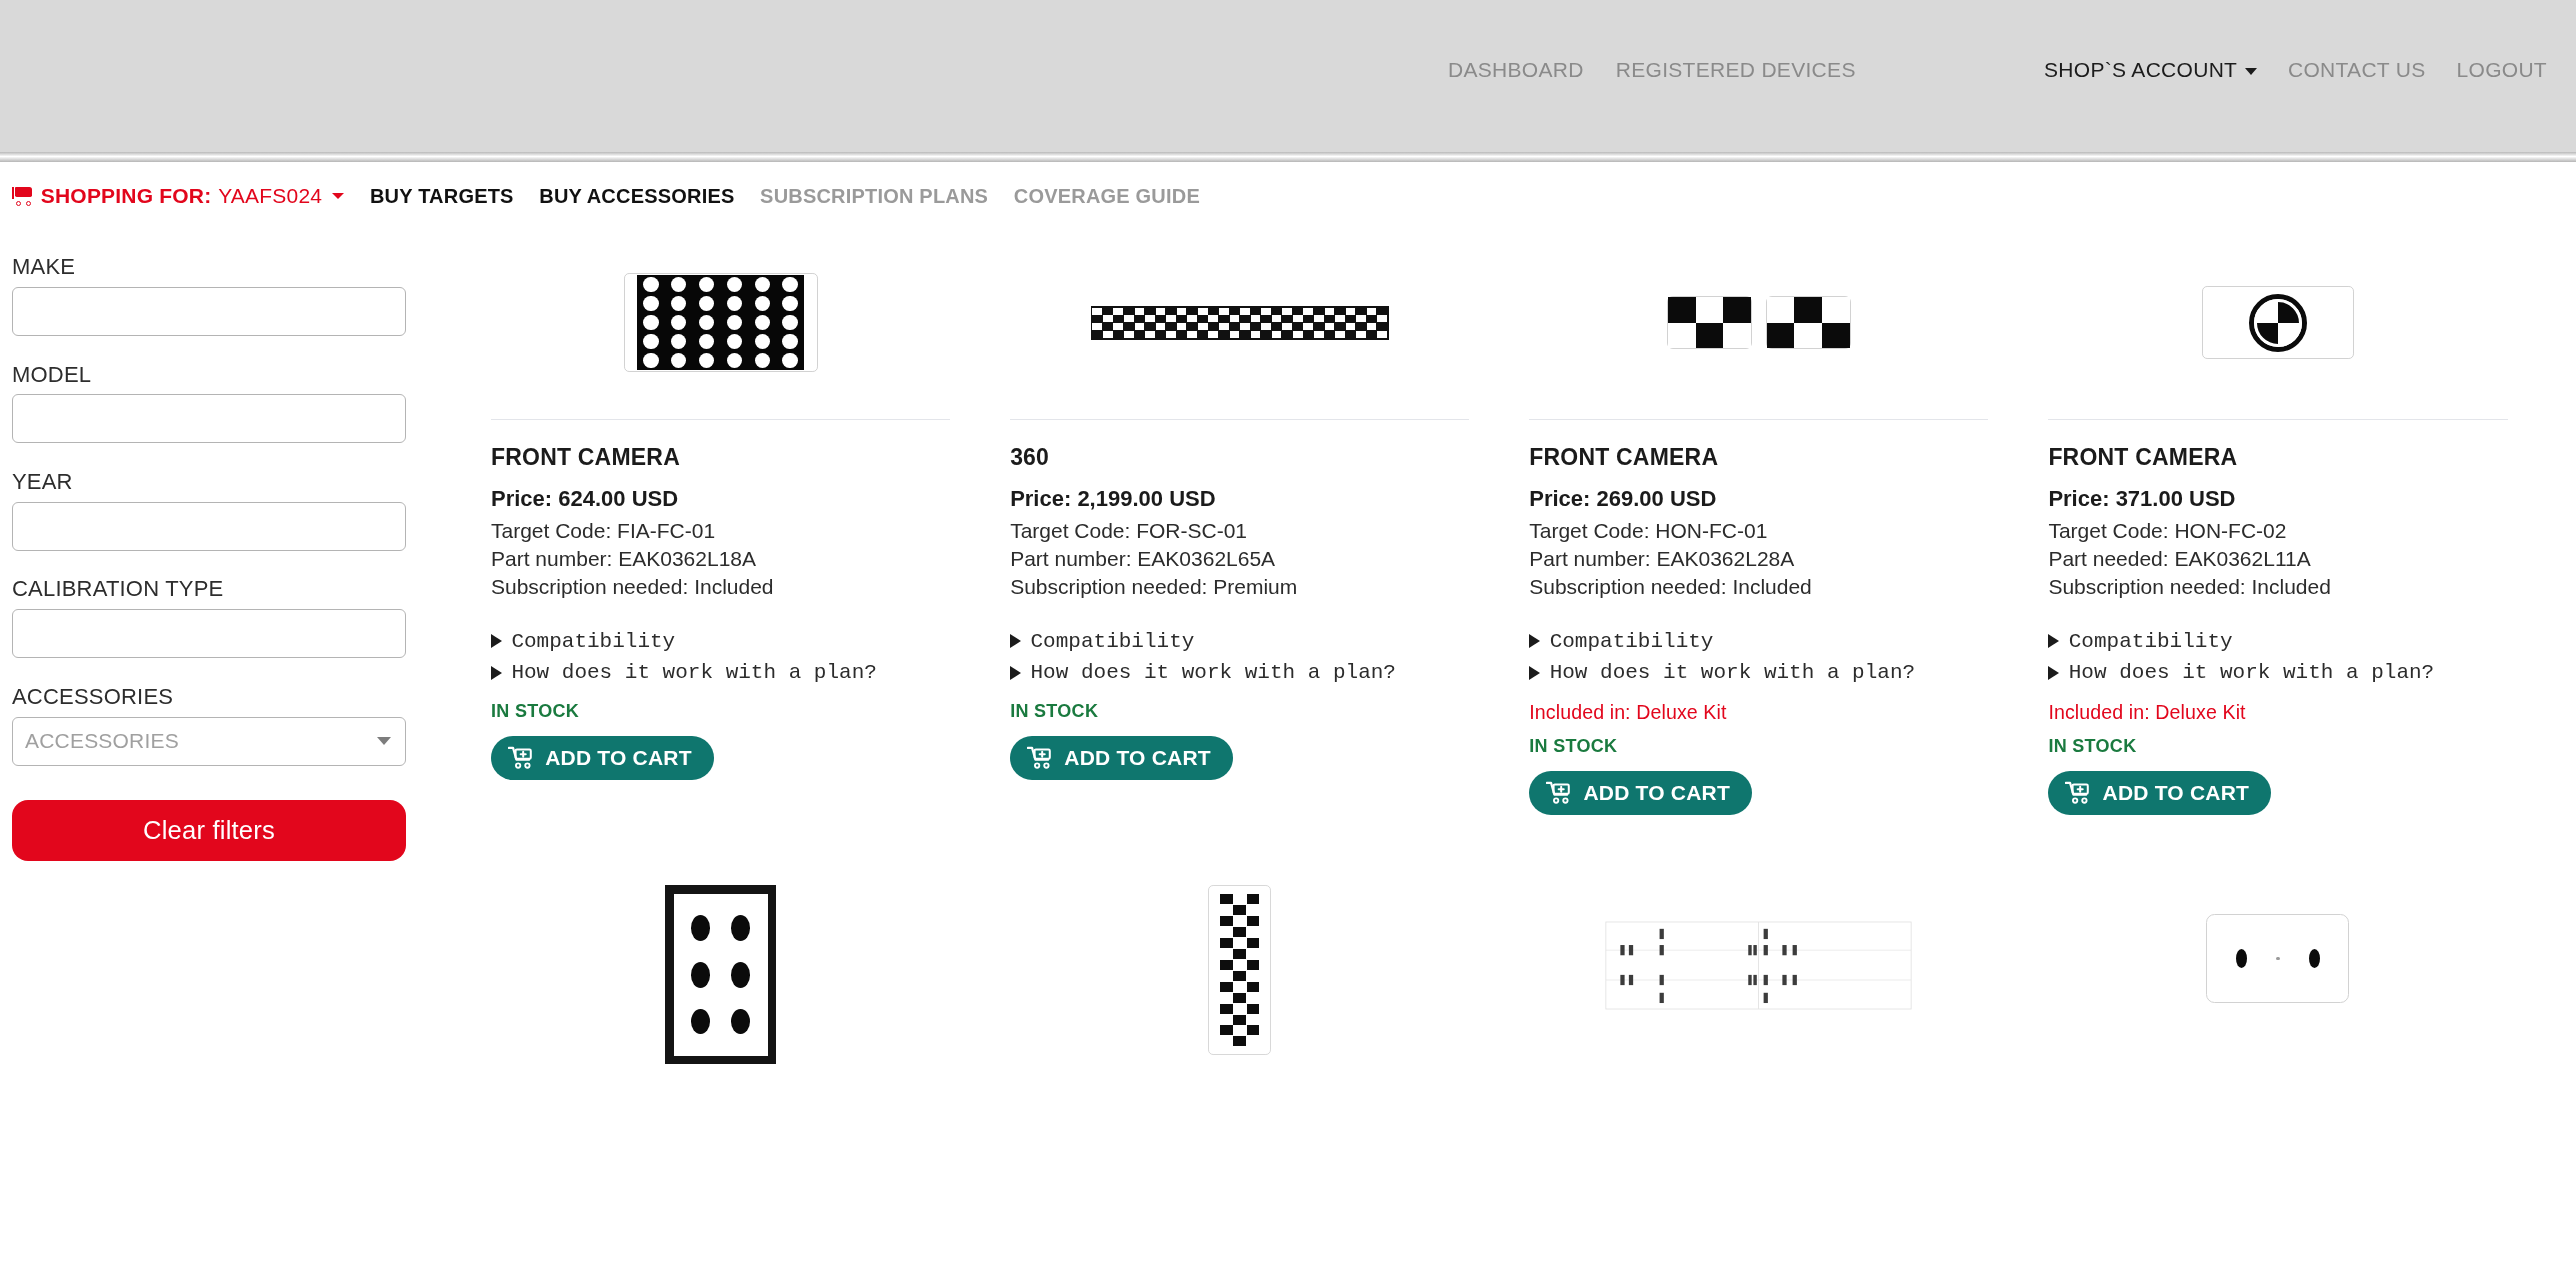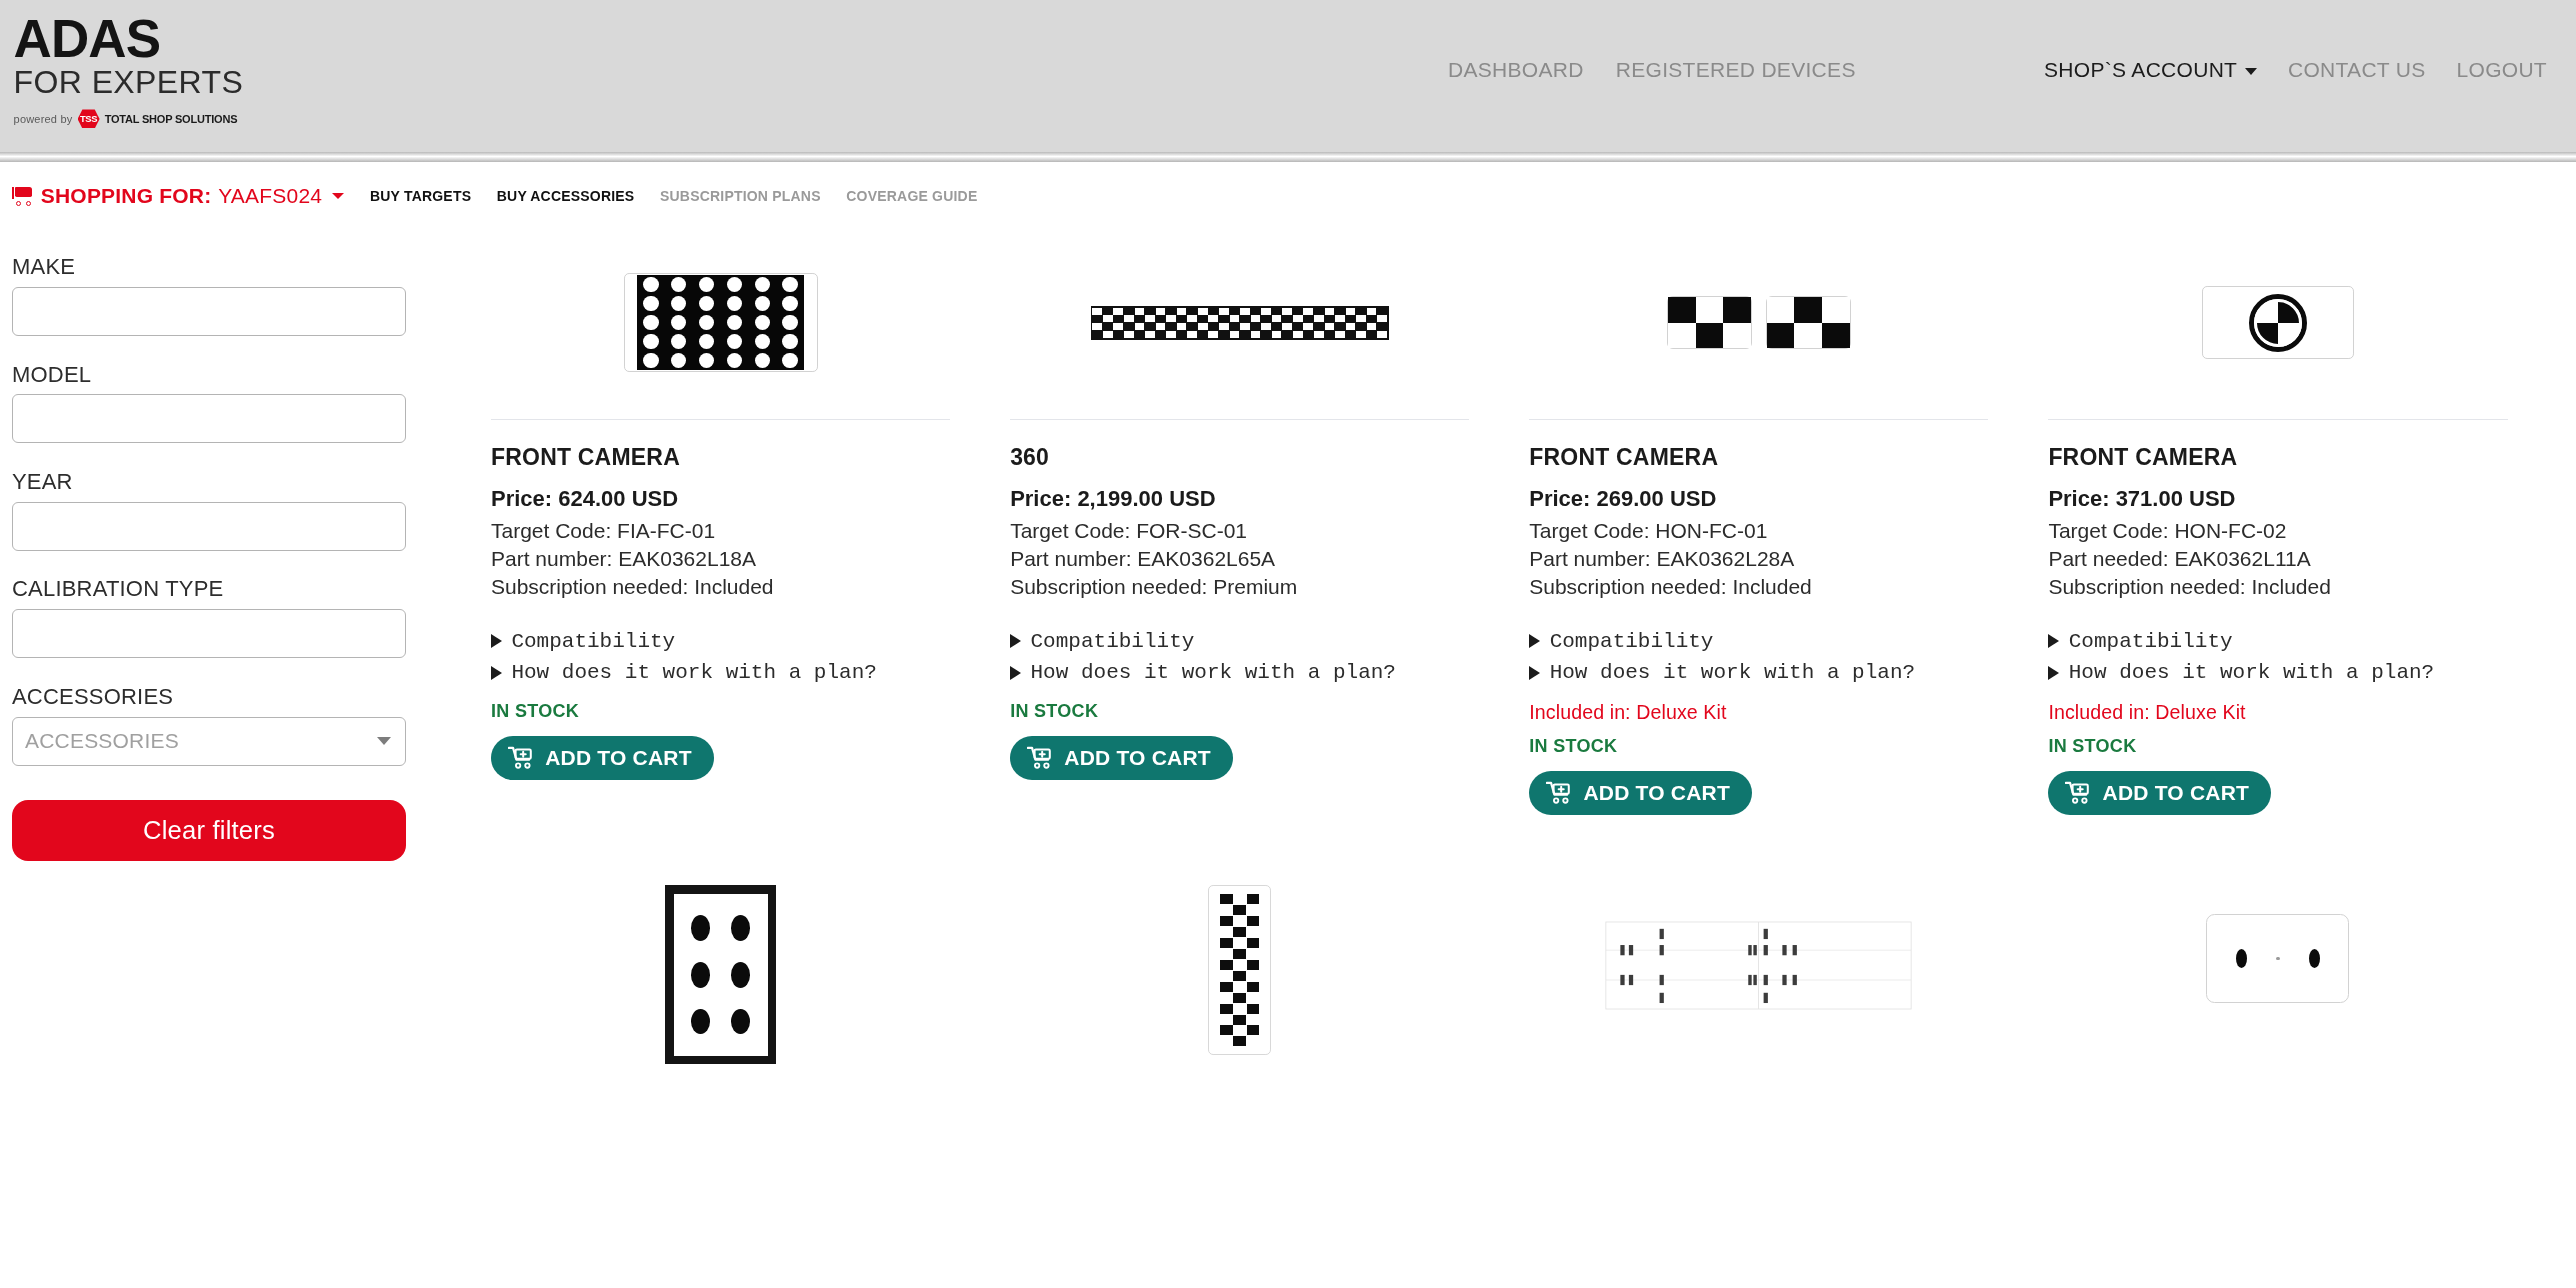--- a/index.html
+++ b/index.html
@@ -160,21 +160,21 @@
   .cart-mini .w2 { left: 13.6px; }
   .subnav-caret {
     display: inline-block;
     width: 0; height: 0;
     border-left: 6px solid transparent;
     border-right: 6px solid transparent;
     border-top: 6.8px solid #e2061c;
     margin-left: 3.4px;
   }
   .subnav-link {
-    font-size: 14px;
+    font-size: 20px;
     font-weight: bold;
     letter-spacing: 0.2px;
     text-decoration: none;
     white-space: nowrap;
   }
   .subnav-link.active { color: #111; }
   .subnav-link.muted  { color: #9a9a9a; }
 
   
   .page {
@@ -438,29 +438,20 @@
   }
   .twodot-board .d { width: 11px; height: 19px; border-radius: 50%; background: #0b0b0b; }
   .twodot-board .mid { width: 3.4px; height: 3.4px; border-radius: 50%; background: #9a9a9a; }
 
   .row2 { margin-top: 55px; }
 </style>
 </head>
 <body>
 
 <div class="header">
-  <div class="logo-block">
-    <div class="logo-adas">ADAS</div>
-    <div class="logo-experts">FOR EXPERTS</div>
-    <div class="logo-powered">
-      <span class="pw-text">powered by</span>
-      <span class="tss-badge">TSS</span>
-      <span class="tss-name">TOTAL SHOP SOLUTIONS</span>
-    </div>
-  </div>
 
   <div class="topnav">
     <div class="topnav-left">
       <a class="nav-link" href="#">DASHBOARD</a>
       <a class="nav-link" href="#">REGISTERED DEVICES</a>
     </div>
     <div class="topnav-right">
       <a class="nav-link dark" href="#"><span>SHOP`S ACCOUNT</span><span class="nav-caret"></span></a>
       <a class="nav-link" href="#">CONTACT US</a>
       <a class="nav-link" href="#">LOGOUT</a>

